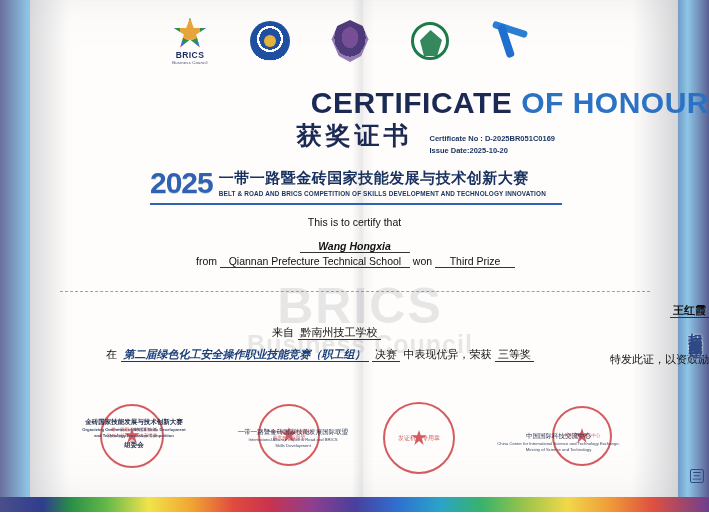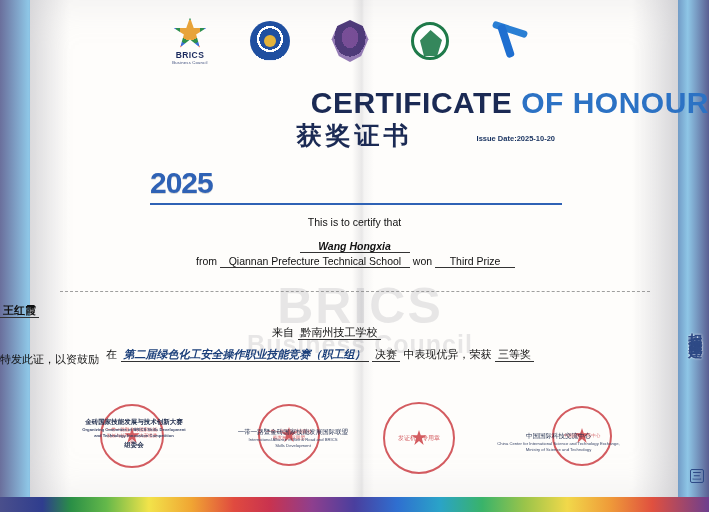--- a/index.html
+++ b/index.html
@@ -182,21 +182,21 @@
   .dashed {
     position: absolute; left: 60px; top: 291px; width: 590px;
     border-top: 1px dashed #888; opacity: 0.8;
   }
 
   
   .cn {
     position: absolute; font-size: 11px; color: #111;
     font-family: "DejaVu Sans", "Liberation Sans", sans-serif; white-space: nowrap;
   }
-  .cn-center { width: 709px; left: 0; text-align: left; }
+  .cn-center { width: 709px; left: 0; text-align: right; }
   .ul { border-bottom: 1px solid #333; padding: 0 3px; }
   .ul-b { border-bottom: 1px solid #333; padding: 0 3px; font-weight: bold; font-style: italic; }
 
   
   .seal {
     position: absolute; border-radius: 50%;
     border: 2px solid #c9343a;
     color: #c9343a;
     display: flex; align-items: center; justify-content: center;
     text-align: center;
@@ -270,25 +270,30 @@
     </div>
   </div>
 
   <div class="title-en">
     <span class="dark">CERTIFICATE</span>
     <span class="blue">OF HONOUR</span>
   </div>
   <div class="title-cn">获奖证书</div>
 
   <div class="cert-meta">
+    <div>Certificate No : D-2025BR051C0169</div>
     <div>Issue Date:2025-10-20</div>
   </div>
 
   <div class="year-band">
     <div class="year">2025</div>
+    <div class="band-text">
+      <div class="band-cn">一带一路暨金砖国家技能发展与技术创新大赛</div>
+      <div class="band-en">BELT &amp; ROAD AND BRICS COMPETITION OF SKILLS DEVELOPMENT AND TECHNOLOGY INNOVATION</div>
+    </div>
   </div>
   <div class="rule-blue"></div>
 
   <div class="line l-center" style="top:216px;">This is to certify that</div>
 
   <div class="line l-center" style="top:240px;">
     <span class="fill fill-name" style="min-width:110px;">Wang Hongxia</span>
   </div>
 
   <div class="line" style="left:196px; top:255px;">

